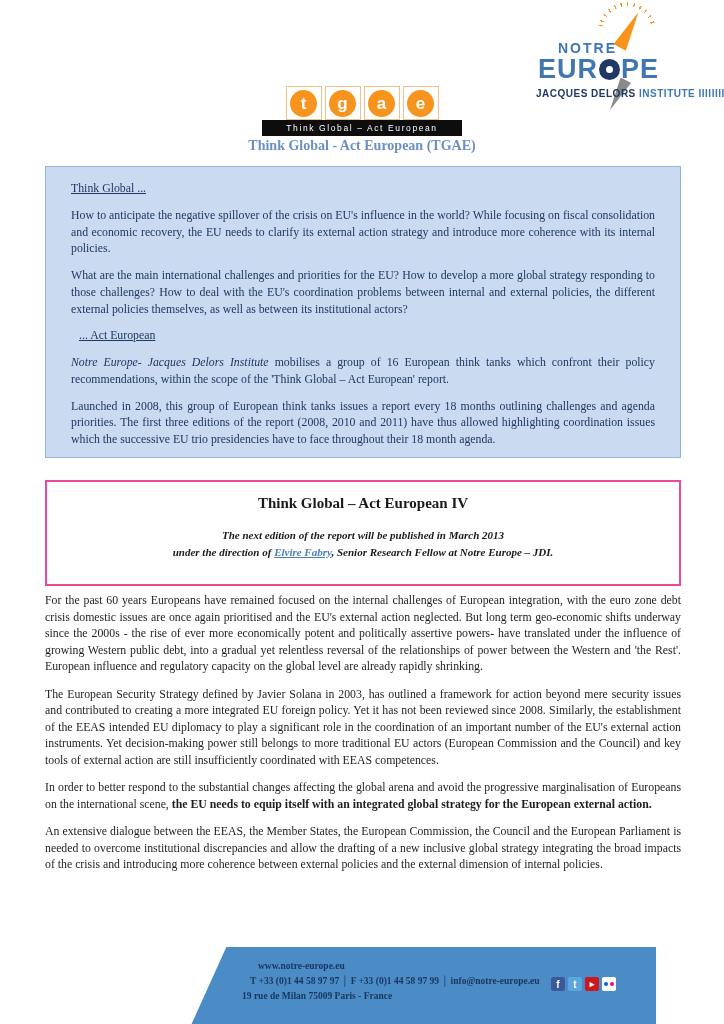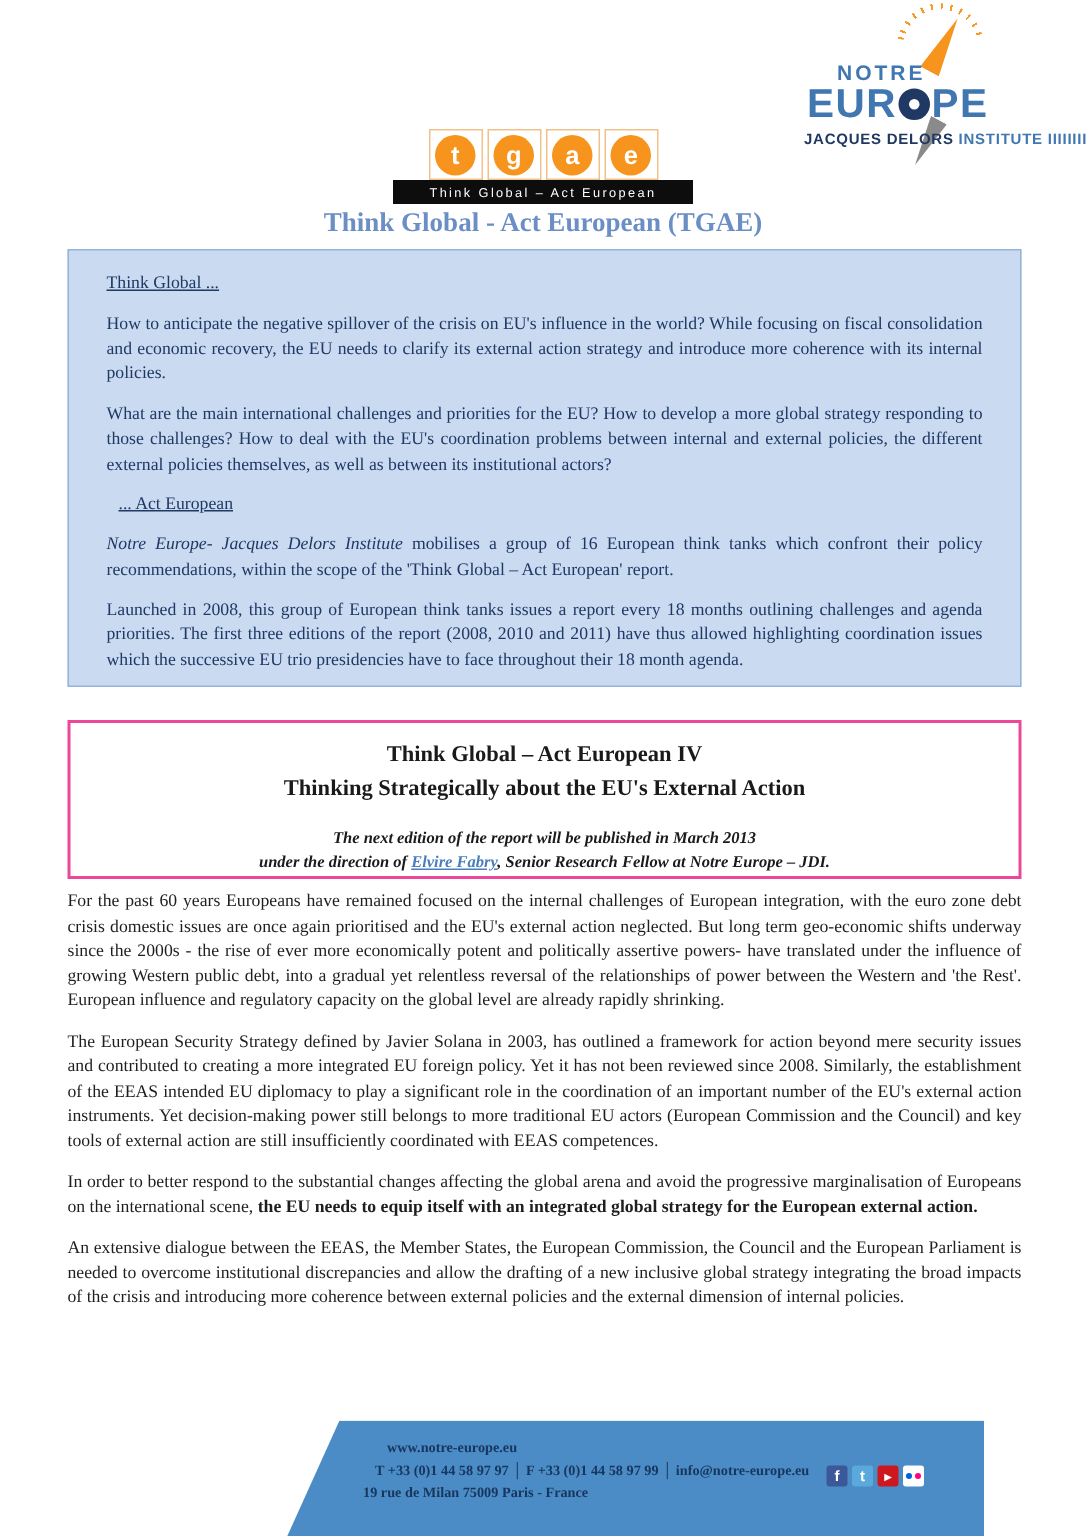--- a/index.html
+++ b/index.html
@@ -44,21 +44,21 @@
   .tgae-logo{position:absolute;top:86px;left:50%;transform:translateX(-50%);width:200px;text-align:center;}
   .tgae-tiles{display:flex;justify-content:center;gap:3px;margin-bottom:0;}
   .tgae-tile{width:36px;height:34px;background:#fff;border:1px solid #f2c18a;display:flex;align-items:center;justify-content:center;}
   .tgae-dot{width:27px;height:27px;border-radius:50%;background:var(--accent-orange);color:#fff;
     font-family:"Liberation Sans",sans-serif;font-weight:bold;font-size:17px;line-height:27px;text-align:center;}
   .tgae-bar{background:#0d0d0d;color:#fff;font-family:Liberation Sans, sans-serif;font-size:8.5px;
     letter-spacing:1.6px;padding:3px 4px;white-space:nowrap;}
 
   
   .doc-title{position:absolute;top:138px;left:0;width:100%;text-align:center;
-    color:var(--title-blue);font-size:18px;font-weight:bold;}
+    color:var(--title-blue);font-size:14px;font-weight:bold;}
 
   
   .intro-box{position:absolute;top:166px;left:45px;width:636px;height:292px;
     background:var(--box-bg);border:1px solid var(--box-border);
     padding:13px 25px;color:var(--navy);font-size:11.8px;line-height:1.42;text-align:justify;}
   .intro-box p{margin-bottom:10px;}
   .u{text-decoration:underline;}
   .indent{padding-left:8px;}
 
   
@@ -137,21 +137,20 @@
     <p class="u">Think Global ...</p>
     <p>How to anticipate the negative spillover of the crisis on EU's influence in the world? While focusing on fiscal consolidation and economic recovery, the EU needs to clarify its external action strategy and introduce more coherence with its internal policies.</p>
     <p>What are the main international challenges and priorities for the EU? How to develop a more global strategy responding to those challenges? How to deal with the EU's coordination problems between internal and external policies, the different external policies themselves, as well as between its institutional actors?</p>
     <p class="u indent">... Act European</p>
     <p><em>Notre Europe- Jacques Delors Institute</em><span> mobilises a group of 16 European think tanks which confront their policy recommendations, within the scope of the 'Think Global – Act European' report.</span></p>
     <p>Launched in 2008, this group of European think tanks issues a report every 18 months outlining challenges and agenda priorities. The first three editions of the report (2008, 2010 and 2011) have thus allowed highlighting coordination issues which the successive EU trio presidencies have to face throughout their 18 month agenda.</p>
   </div>
 
   <div class="report-box">
     <div class="rb-title">Think Global – Act European IV</div>
-    <div class="rb-title">Thinking Strategically about the EU's External Action</div>
     <div class="rb-note">
       <span>The next edition of the report will be published in March 2013</span><br>
       <span>under the direction of </span><a>Elvire Fabry</a><span>, Senior Research Fellow at Notre Europe – JDI.</span>
     </div>
   </div>
 
   <div class="body-text">
     <p>For the past 60 years Europeans have remained focused on the internal challenges of European integration, with the euro zone debt crisis domestic issues are once again prioritised and the EU's external action neglected. But long term geo-economic shifts underway since the 2000s - the rise of ever more economically potent and politically assertive powers- have translated under the influence of growing Western public debt, into a gradual yet relentless reversal of the relationships of power between the Western and 'the Rest'. European influence and regulatory capacity on the global level are already rapidly shrinking.</p>
     <p>The European Security Strategy defined by Javier Solana in 2003, has outlined a framework for action beyond mere security issues and contributed to creating a more integrated EU foreign policy. Yet it has not been reviewed since 2008. Similarly, the establishment of the EEAS intended EU diplomacy to play a significant role in the coordination of an important number of the EU's external action instruments. Yet decision-making power still belongs to more traditional EU actors (European Commission and the Council) and key tools of external action are still insufficiently coordinated with EEAS competences.</p>
     <p><span>In order to better respond to the substantial changes affecting the global arena and avoid the progressive marginalisation of Europeans on the international scene, </span><strong>the EU needs to equip itself with an integrated global strategy for the European external action.</strong></p>

